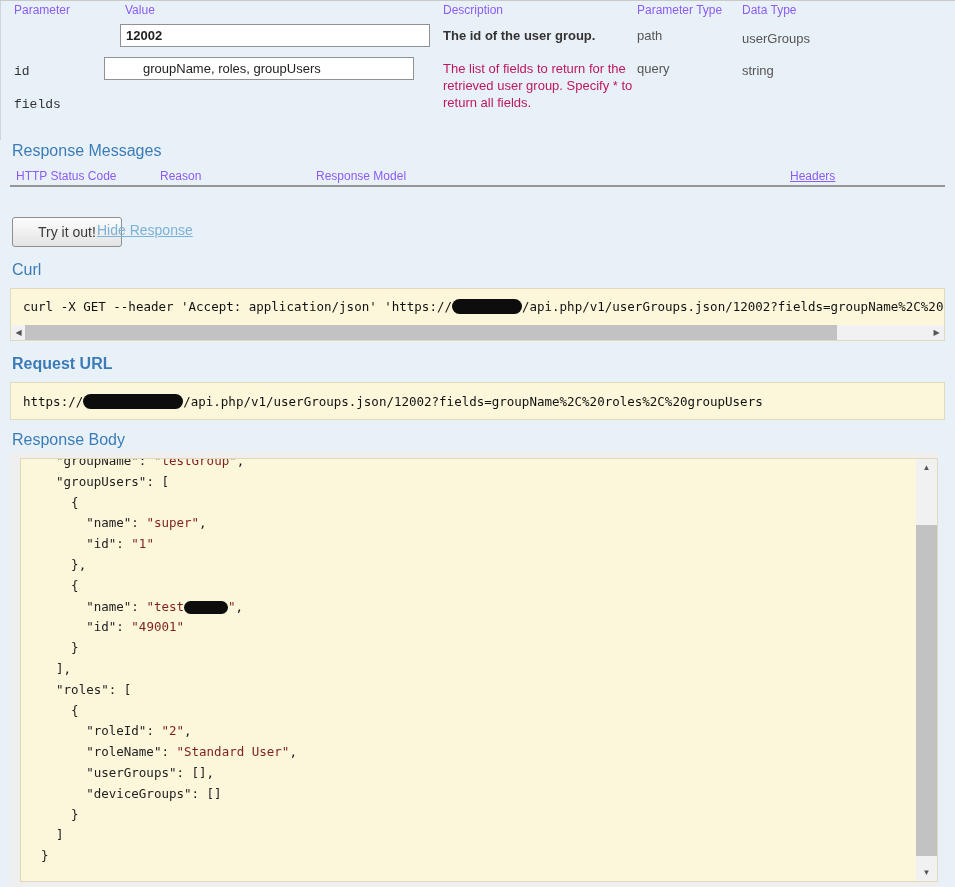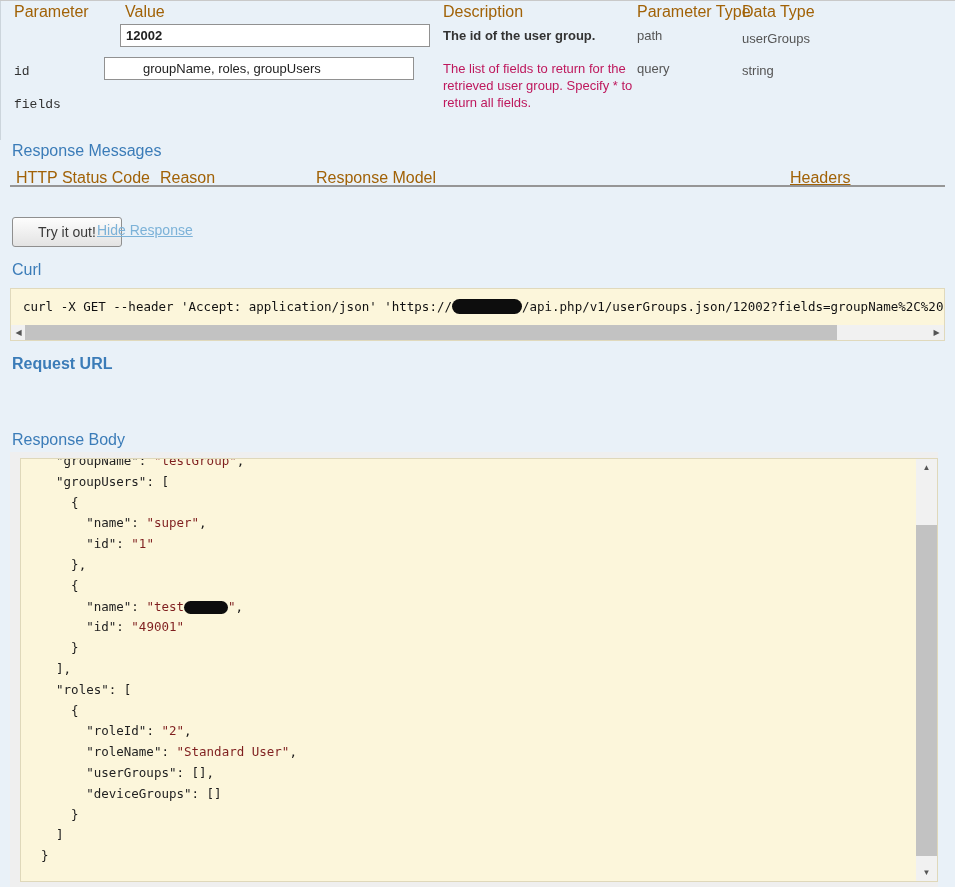--- a/index.html
+++ b/index.html
@@ -7,21 +7,21 @@
   .screen {
     position:relative; width:955px; height:887px; overflow:hidden;
     background:#e9f1f8;
     font-family:"Liberation Sans", sans-serif;
     color:#333;
   }
   .abs { position:absolute; }
   .mono { font-family:Liberation Mono, monospace;margin-top:36px; }
 
   
-  .col-head { font-size:16px; color:#a16207; }
+  .col-head { font-size:12px; color:#8b5cf6; }
   .tline { left:0; right:0; top:0;  border-top:1px solid #a8a8a8; }
   .hline { left:0; right:0; top:17; border-top:1px solid #a8a8a8; }
   .rline { left:0; right:0; top:53; border-top:1px solid #c9c9c9; }
   .left-tick { left:2; top:0; width:1px; height:140px; background:#ccd5dc; }
   .param-label { font-size:13px; color:#333; }
   .param-input {
     width:310px; height:23px; border:1px solid #919191; background:#fff;
     font-family:"Liberation Sans", sans-serif; font-size:13px; color:#222;
     padding:2px 5px; border-radius:0; outline:none;
   }
@@ -145,20 +145,23 @@
   <div class="abs codeblock curl-block">
     <div class="codeline"><span>curl -X GET --header 'Accept: application/json' 'https://</span><span class="redact w70"></span><span>/api.php/v1/userGroups.json/12002?fields=groupName%2C%20role</span></div>
     <div class="hsb">
       <div class="arrow l">◀</div>
       <div class="thumb"></div>
       <div class="arrow r">▶</div>
     </div>
   </div>
 
   <h4 class="abs h4" style="left:12px; top:355px;font-weight:bold;">Request URL</h4>
+  <div class="abs codeblock requrl-block">
+    <div class="codeline"><span>https://</span><span class="redact w100"></span><span>/api.php/v1/userGroups.json/12002?fields=groupName%2C%20roles%2C%20groupUsers</span></div>
+  </div>
 
   <h4 class="abs h4" style="left:12px; top:431px;">Response Body</h4>
   <div class="abs rb-wrapper">
     <div class="rb-pre">
       <div class="rb-content"><div class="cl"><span class="tp">  </span><span class="tk">"groupName"</span><span class="tp">: </span><span class="ts">"testGroup"</span><span class="tp">,</span></div><div class="cl"><span class="tp">  </span><span class="tk">"groupUsers"</span><span class="tp">: [</span></div><div class="cl"><span class="tp">    {</span></div><div class="cl"><span class="tp">      </span><span class="tk">"name"</span><span class="tp">: </span><span class="ts">"super"</span><span class="tp">,</span></div><div class="cl"><span class="tp">      </span><span class="tk">"id"</span><span class="tp">: </span><span class="ts">"1"</span></div><div class="cl"><span class="tp">    },</span></div><div class="cl"><span class="tp">    {</span></div><div class="cl"><span class="tp">      </span><span class="tk">"name"</span><span class="tp">: </span><span class="ts">"test</span><span class="redact-inline"></span><span class="ts">"</span><span class="tp">,</span></div><div class="cl"><span class="tp">      </span><span class="tk">"id"</span><span class="tp">: </span><span class="ts">"49001"</span></div><div class="cl"><span class="tp">    }</span></div><div class="cl"><span class="tp">  ],</span></div><div class="cl"><span class="tp">  </span><span class="tk">"roles"</span><span class="tp">: [</span></div><div class="cl"><span class="tp">    {</span></div><div class="cl"><span class="tp">      </span><span class="tk">"roleId"</span><span class="tp">: </span><span class="ts">"2"</span><span class="tp">,</span></div><div class="cl"><span class="tp">      </span><span class="tk">"roleName"</span><span class="tp">: </span><span class="ts">"Standard User"</span><span class="tp">,</span></div><div class="cl"><span class="tp">      </span><span class="tk">"userGroups"</span><span class="tp">: [],</span></div><div class="cl"><span class="tp">      </span><span class="tk">"deviceGroups"</span><span class="tp">: []</span></div><div class="cl"><span class="tp">    }</span></div><div class="cl"><span class="tp">  ]</span></div><div class="cl"><span class="tp">}</span></div></div>
       <div class="vsb">
         <div class="arrow u">▲</div>
         <div class="thumb"></div>
         <div class="arrow d">▼</div>
       </div>

